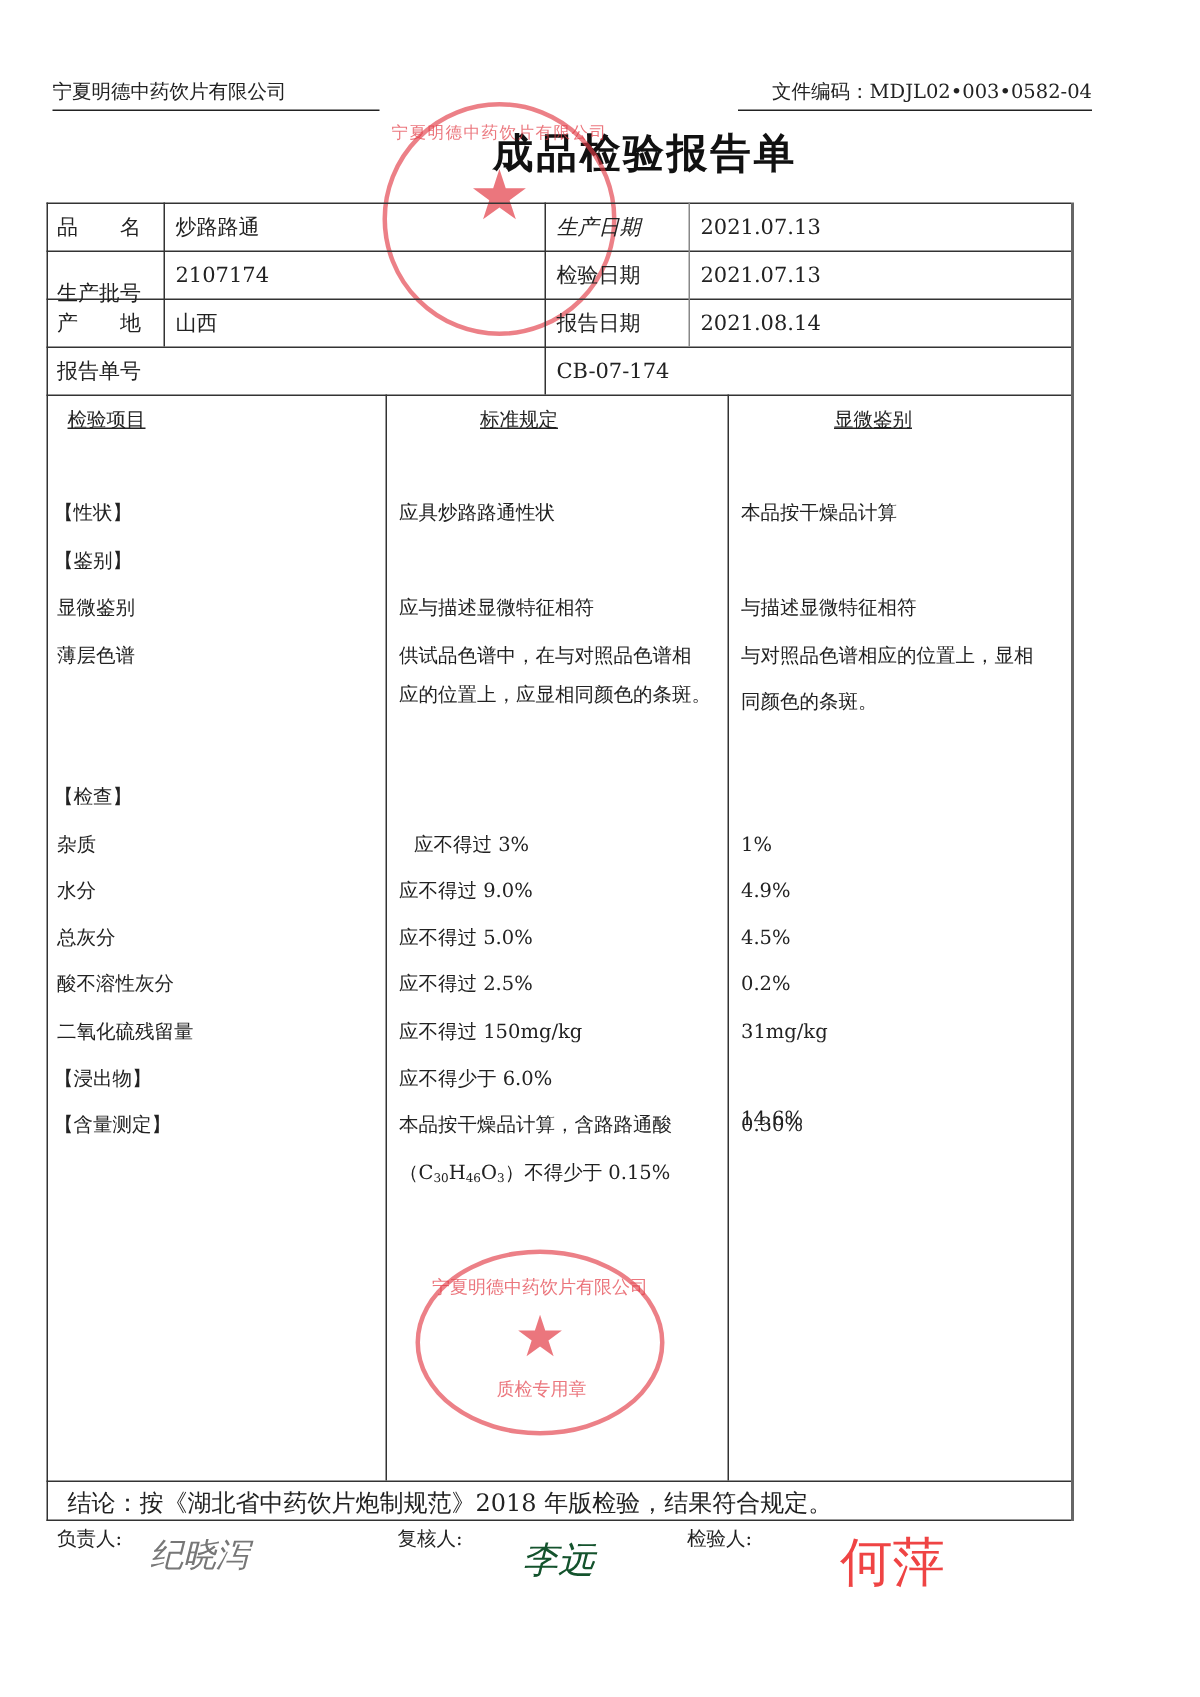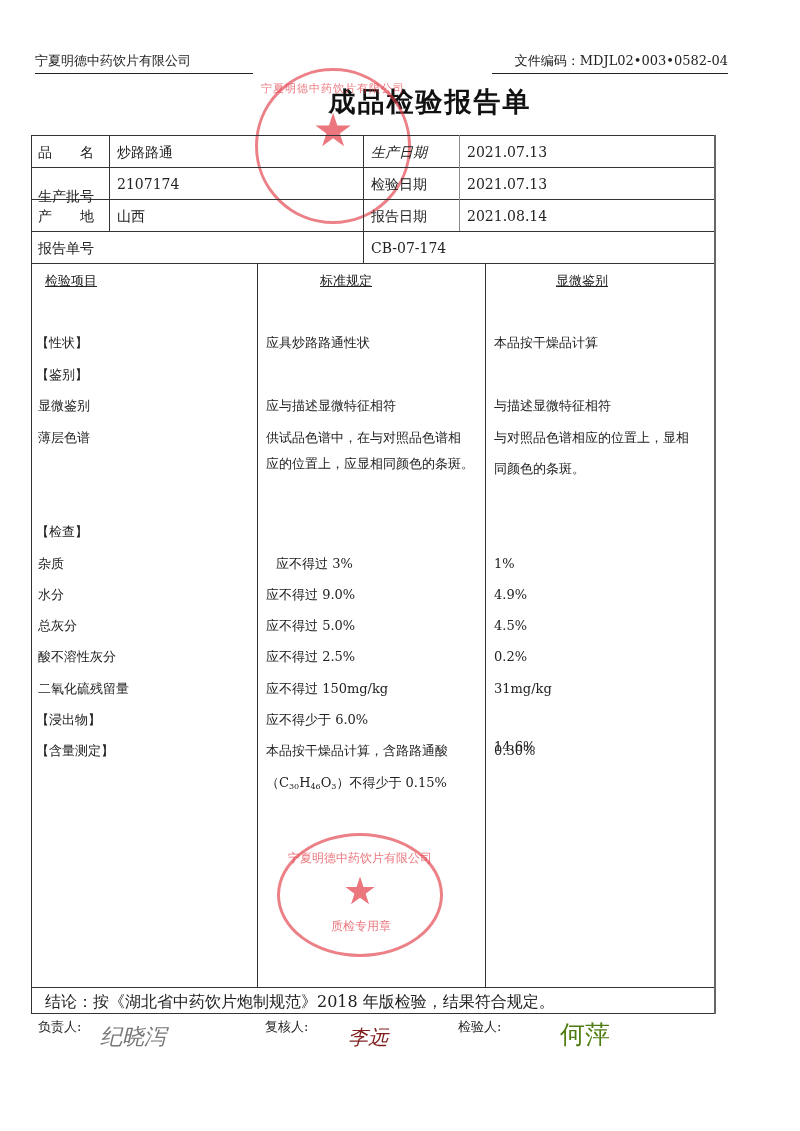--- a/index.html
+++ b/index.html
@@ -122,15 +122,15 @@
   <div style="position:absolute; top:14px; left:0; width:160px; text-align:center; font-size:12px; letter-spacing:0px;">宁夏明德中药饮片有限公司</div>
   <div style="position:absolute; top:36px; left:0; width:160px; text-align:center; font-size:38px; line-height:1;">★</div>
   <div style="position:absolute; top:82px; left:1px; width:160px; text-align:center; font-size:12px;">质检专用章</div>
 </div>
 
 <div class="cell" style="left:45px; top:994px; font-size:16px;">结论：按《湖北省中药饮片炮制规范》2018 年版检验，结果符合规定。</div>
 
 <div class="cell small" style="left:38px; top:1020px;">负责人:</div>
 <div class="sig" style="left:100px; top:1022px; font-size:22px; color:#777;">纪晓泻</div>
 <div class="cell small" style="left:265px; top:1020px;">复核人:</div>
-<div class="sig" style="left:348px; top:1024px; font-size:20px; color:#7f1d1d;">李远</div>
+<div class="sig" style="left:348px; top:1024px; font-size:24px; color:#14532d;">李远</div>
 <div class="cell small" style="left:458px; top:1020px;">检验人:</div>
-<div class="sig" style="left:560px; top:1018px; font-size:25px; color:#4d7c0f; font-style:normal;">何萍</div>
+<div class="sig" style="left:560px; top:1018px; font-size:35px; color:#ef4444; font-style:normal;">何萍</div>
 
 </body></html>

